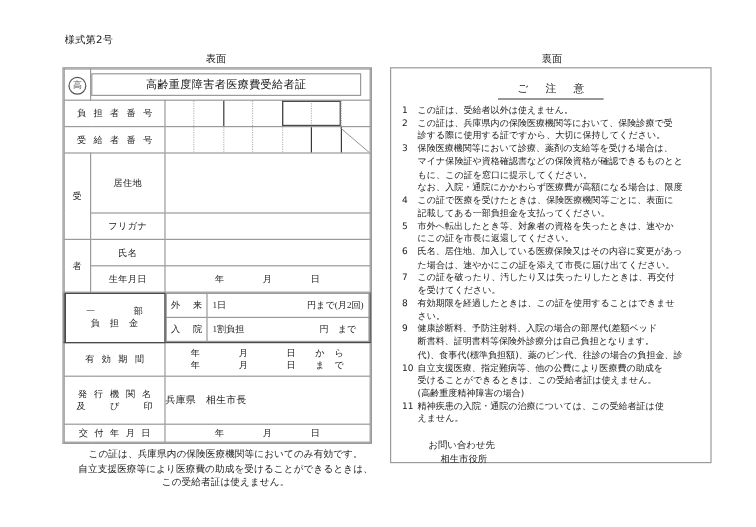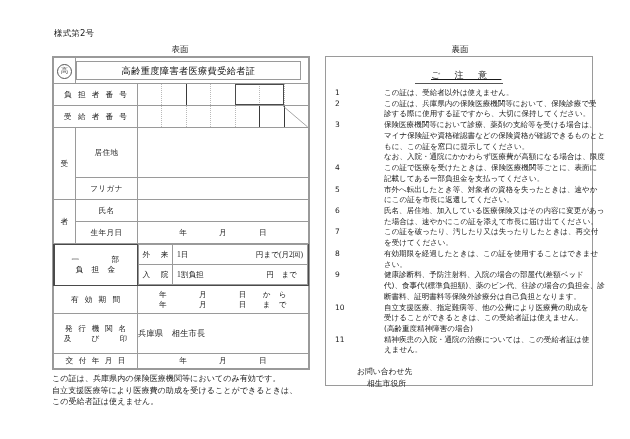--- a/index.html
+++ b/index.html
@@ -167,56 +167,55 @@
   
   #front-note {
     position: absolute;
     left: 52px; top: 373px;
     width: 272px;
     font-size: 8px;
     line-height: 1.45;
     font-family: "DejaVu Sans", "Liberation Sans", sans-serif;
     letter-spacing: 0.01em;
   }
-  #front-note div { white-space: nowrap; }
+  #front-note div { white-space: nowrap; text-align: center; }
 
   
   #back-inner { padding: 7px 9px 6px 9px; }
   #notice-heading {
     text-align: center;
     font-size: 9px;
     letter-spacing: 1.6em;
     text-indent: 1.6em;
     font-family: "DejaVu Sans", "Liberation Sans", sans-serif;
     border-bottom: 0.8px solid #555;
     display: inline-block;
     padding: 0 2px 1px 2px;
     margin-bottom: 4px;
-    text-decoration: underline;
   }
   #notice-heading-wrap { text-align: center; }
 
   ol#notice-list {
     margin: 0; padding: 0;
     list-style: none;
     font-size: 7.5px;
     line-height: 1.42;
     font-family: "DejaVu Sans", "Liberation Sans", sans-serif;
     letter-spacing: 0.005em;
   }
   ol#notice-list > li {
     display: flex;
     margin-bottom: 0.2px;
   }
   ol#notice-list > li .num {
     width: 13px;
     flex: 0 0 13px;
     text-align: left;
   }
-  ol#notice-list > li .body { flex: 1 1 auto; margin-left: 36px; }
+  ol#notice-list > li .body { flex: 1 1 auto; }
   ol#notice-list > li .body .ln { display: block; white-space: nowrap; }
   .plain-line { white-space: nowrap; }
 
   #contact-block {
     margin-top: 10px;
     font-size: 7.8px;
     font-family: "DejaVu Sans", "Liberation Sans", sans-serif;
     line-height: 1.5;
   }
   #contact-label { padding-left: 22px; }
@@ -428,22 +427,22 @@
           <span class="num">8</span>
           <span class="body">
             <span class="ln">有効期限を経過したときは、この証を使用することはできませ</span>
             <span class="ln">さい。</span>
           </span>
         </li>
         <li>
           <span class="num">9</span>
           <span class="body">
             <span class="ln">健康診断料、予防注射料、入院の場合の部屋代(差額ベッド</span>
+            <span class="ln">断書料、証明書料等保険外診療分は自己負担となります。</span>
             <span class="ln">代)、食事代(標準負担額)、薬のビン代、往診の場合の負担金、診</span>
-            <span class="ln">断書料、証明書料等保険外診療分は自己負担となります。</span>
           </span>
         </li>
         <li>
           <span class="num">10</span>
           <span class="body">
             <span class="ln">自立支援医療、指定難病等、他の公費により医療費の助成を</span>
             <span class="ln">受けることができるときは、この受給者証は使えません。</span>
           </span>
         </li>
         <li>

